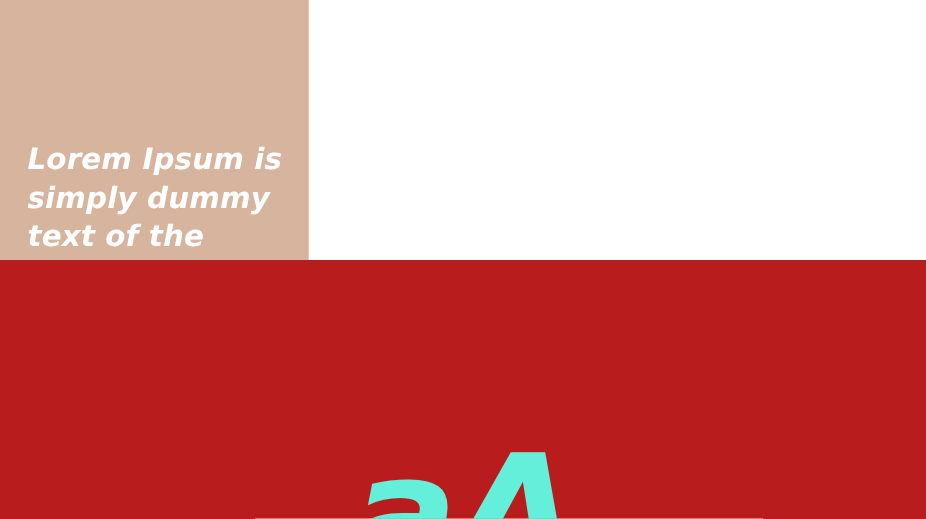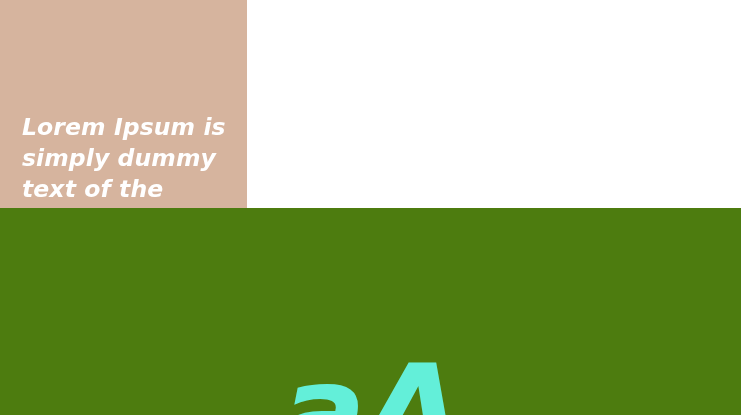--- a/index.html
+++ b/index.html
@@ -69,21 +69,21 @@
     line-height: 24px;
     letter-spacing: 0.05px;
     white-space: pre-line;
     -webkit-font-smoothing: antialiased;
   }
 
   
   .panel-navy {
     flex: 1 1 auto;
     height: 100%;
-    background: #4d7c0f;
+    background: #b91c1c;
     position: relative;
     box-sizing: border-box;
   }
   .panel-navy .glyph-pair {
     position: absolute;
     left: 0;
     right: 0;
     top: 141px;
     text-align: center;
     color: #63efd9;

